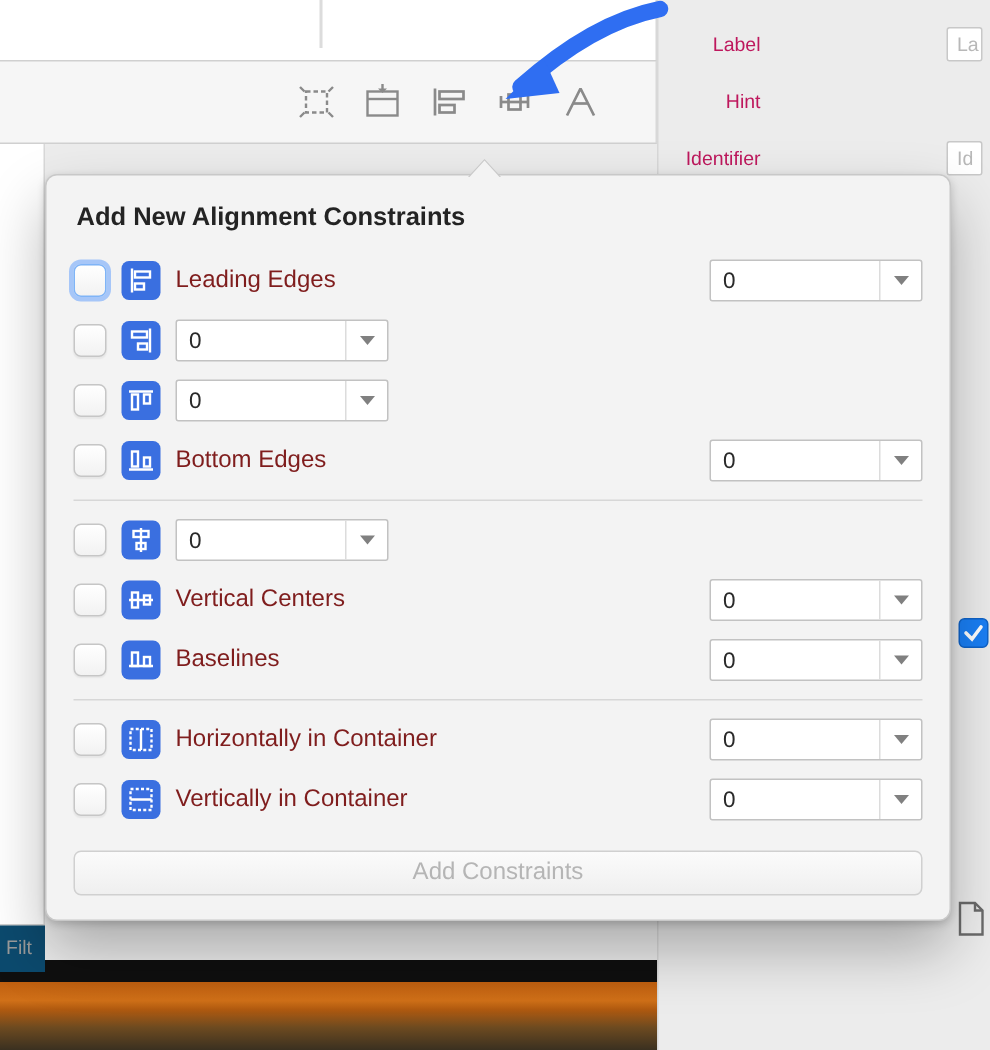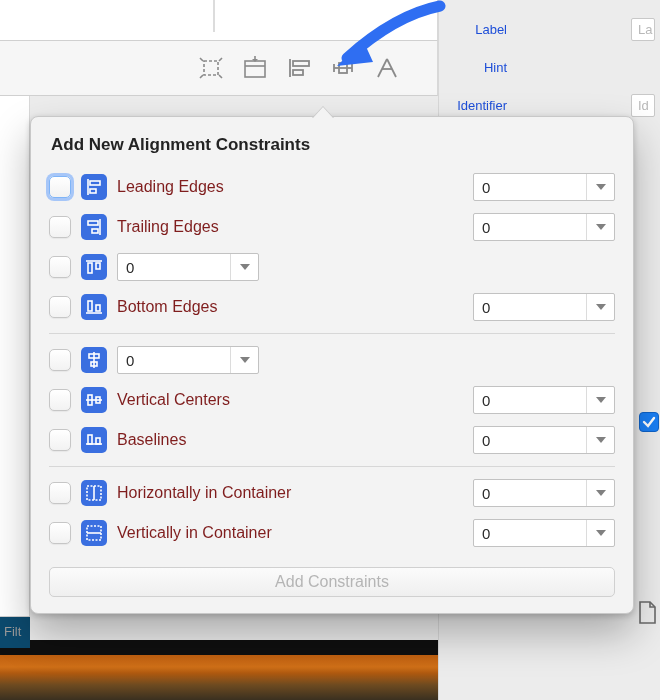--- a/index.html
+++ b/index.html
@@ -102,21 +102,21 @@
     z-index: 40;
   }
 
   
   .insp-row {
     position: absolute;
     display: flex;
     align-items: center;
     gap: 8px;
     font-size: 13px;
-    color: #1d4ed8;
+    color: #be185d;
   }
   .insp-label { width: 62px; text-align: right; }
   .insp-field {
     border: 1px solid #c8c8c8;
     background: #ffffff;
     color: #b8b8b8;
     font-size: 13px;
     padding: 3px 6px;
     border-radius: 2px;
     width: 24px;
@@ -383,21 +383,20 @@
         <div class="pop-check"></div>
         <div class="pop-icon">
           <svg width="18" height="18" viewBox="0 0 18 18">
             <g fill="none" stroke="#ffffff" stroke-width="1.6">
               <path d="M15 1 V17"></path>
               <rect x="3" y="3" width="10" height="4"></rect>
               <rect x="7" y="11" width="6" height="4"></rect>
             </g>
           </svg>
         </div>
-        <div class="pop-label">Trailing Edges</div>
         <div class="pop-field">
           <span>0</span>
           <div class="caret"></div>
         </div>
       </div>
       <div class="pop-row">
         <div class="pop-check"></div>
         <div class="pop-icon">
           <svg width="18" height="18" viewBox="0 0 18 18">
             <g fill="none" stroke="#ffffff" stroke-width="1.6">

